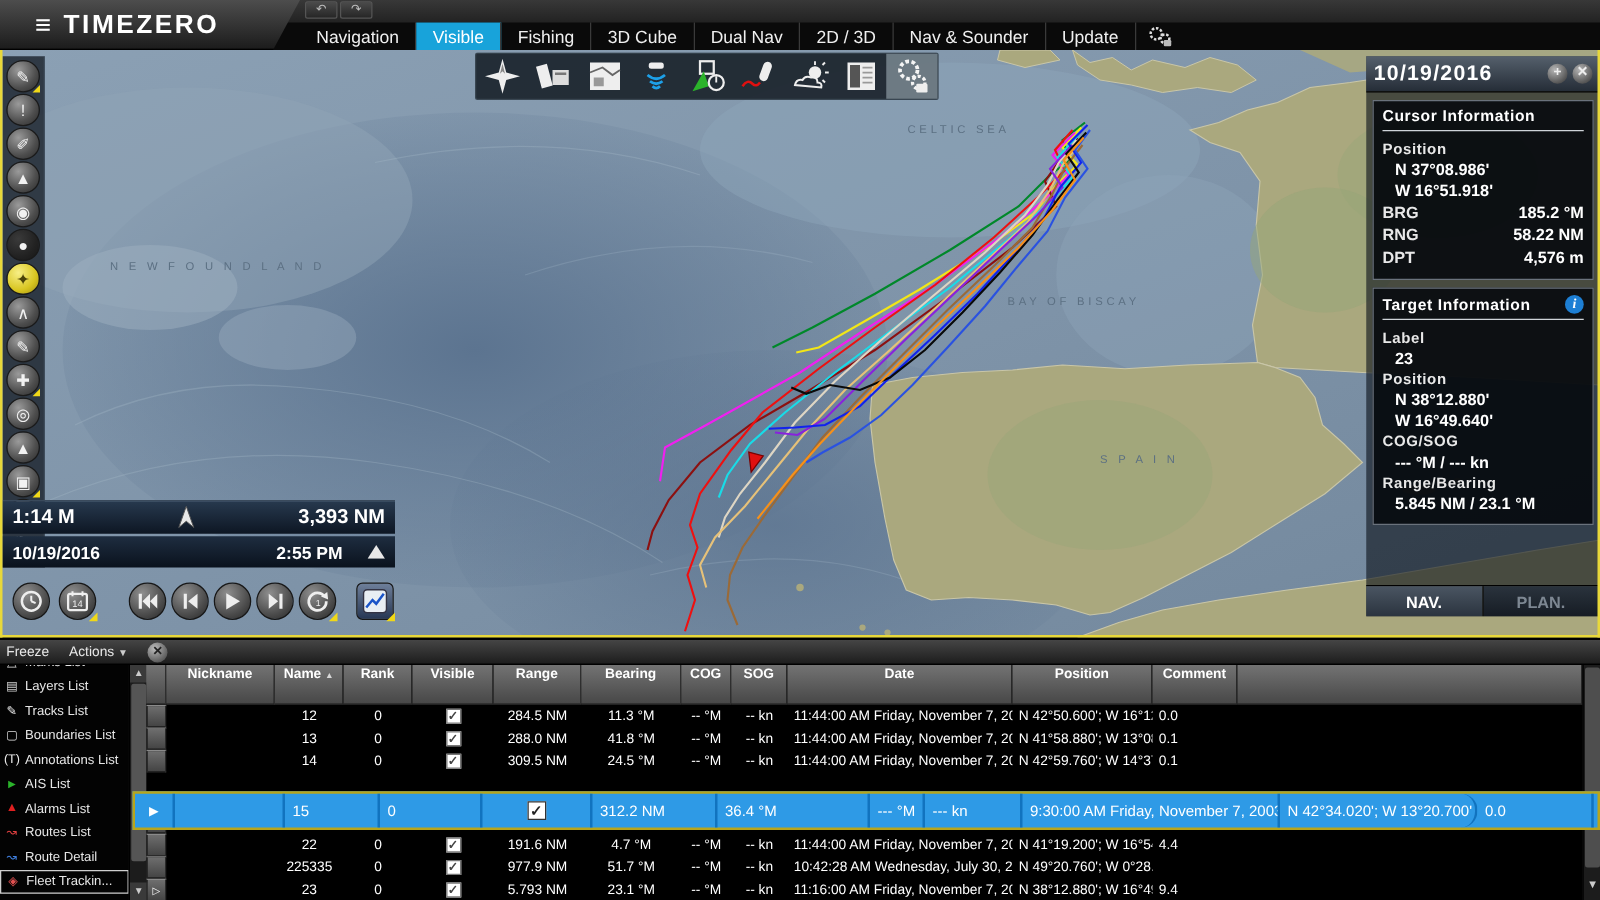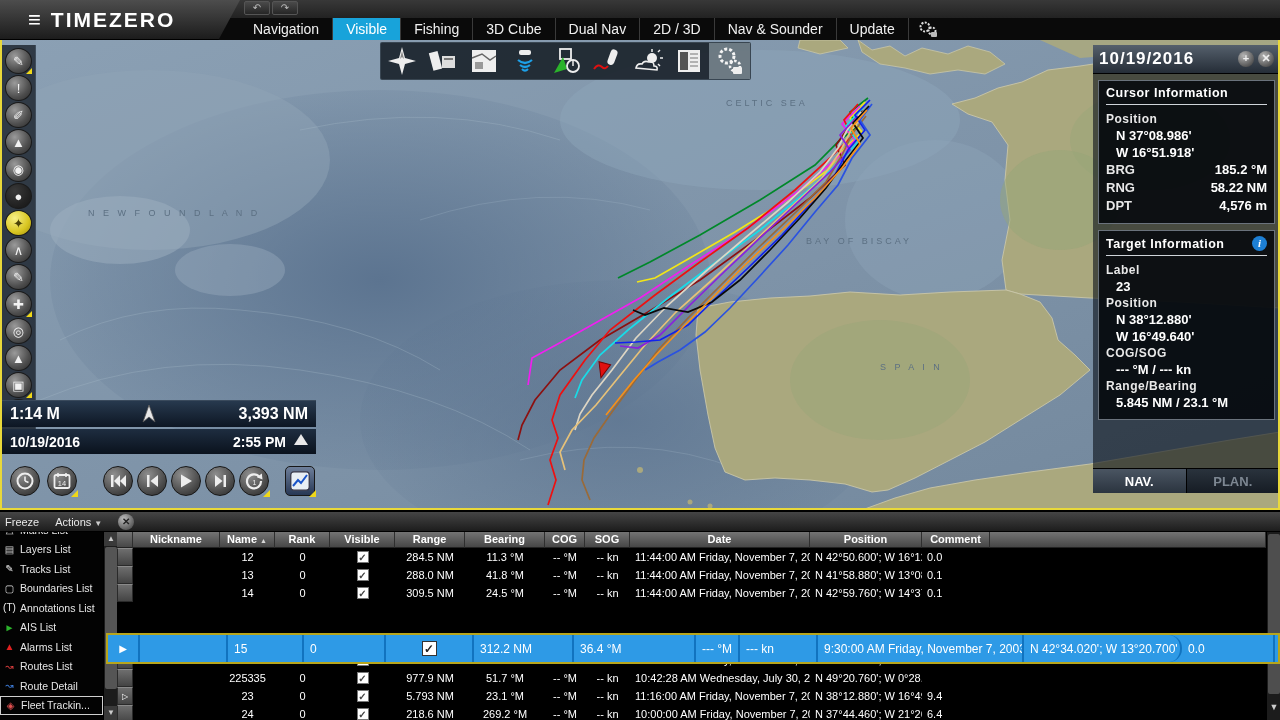--- a/index.html
+++ b/index.html
@@ -54,21 +54,21 @@
   .ft-icon.highlight { background:rgba(170,185,195,0.55); }
   
   .scalebar { position:absolute; left:2px; top:360px; width:314px; height:27px; z-index:6;
     background:linear-gradient(#27394e,#0d1623); display:flex; align-items:center; justify-content:space-between;
     padding:0 8px; border-top:1px solid #3a4a5c; }
   .scalebar .txt { font-size:16px; font-weight:bold; color:#fff; }
   .datebar { position:absolute; left:2px; top:389px; width:314px; height:25px; z-index:6;
     background:linear-gradient(#1e2d40,#0a121d); display:flex; align-items:center; justify-content:space-between;
     padding:0 8px; }
   .datebar .txt { font-size:14px; font-weight:bold; color:#fff; }
-  .datebar .time-wrap { display:flex; gap:8px; }
+  .datebar .time-wrap { display:flex; align-items:center; gap:20px; }
   .playback { position:absolute; left:2px; top:416px; width:314px; height:50px; z-index:6; }
   .pb-btn { position:absolute; width:30px; height:30px; border-radius:50%;
     background: radial-gradient(circle at 35% 28%, #8f8f8f, #4c4c4c 62%, #262626);
     border:1px solid #171717; display:flex; align-items:center; justify-content:center; }
   .pb-btn.square { border-radius:5px; background:linear-gradient(#7c8reca0,#30405c); background:linear-gradient(#6e7f9a,#273754); }
   .pb-badge { position:absolute; right:-2px; bottom:-2px; width:0; height:0;
     border-left:7px solid transparent; border-bottom:7px solid #f0d818; }
   
   .right-panel { position:absolute; left:1093px; top:5px; width:187px; height:448px; z-index:6;
     background:rgba(12,18,26,0.62); display:flex; flex-direction:column; }
@@ -106,21 +106,21 @@
     background: radial-gradient(circle at 35% 30%, #bbb, #666 65%, #3a3a3a);
     color:#222; font-size:10px; font-weight:bold; text-align:center; line-height:15px; }
   .bp-sidebar { position:absolute; left:0; top:22px; width:103px; height:188px; background:#030303; overflow:hidden; }
   .sb-item { height:19.5px; display:flex; align-items:center; padding-left:3px; gap:4px; color:#e6e6e6; font-size:10.5px; white-space:nowrap; }
   .sb-item .sb-ico { width:13px; text-align:center; font-size:10px; }
   .sb-item.selected { border:1px solid #cfcfcf; }
   .sb-scroll { position:absolute; left:103px; top:22px; width:14px; height:188px; background:#1c1c1c; border-left:1px solid #000; }
   .sb-scroll .arrow { position:absolute; left:0; width:14px; height:14px; background:#3a3a3a; color:#ccc; font-size:8px; text-align:center; line-height:14px; }
   .sb-scroll .thumb { position:absolute; left:1px; width:12px; background:#555; border-radius:2px; }
   .tbl { position:absolute; left:117px; top:22px; right:14px; bottom:0; overflow:visible; }
-  .tbl-header { display:flex; height:16px; }
+  .tbl-header { display:flex; height:32px; }
   .th { background:linear-gradient(#737373,#474747); border-right:1px solid #2e2e2e; border-bottom:1px solid #222;
     color:#fff; font-size:11px; font-weight:bold; text-align:center; line-height:15px; overflow:hidden; }
   .sort-arrow { font-size:7px; color:#d8d8d8; margin-left:3px; }
   .tr { display:flex; height:18px; align-items:stretch; }
   .td { font-size:11px; color:#fff; text-align:center; line-height:18px; overflow:hidden; white-space:nowrap; }
   .td.left { text-align:left; padding-left:5px; }
   .td.handle { background:linear-gradient(#6e6e6e,#444); border:1px solid #2a2a2a; border-top:1px solid #8a8a8a; color:#fff; font-size:8px; line-height:17px; }
   .chk { display:inline-block; width:12px; height:12px; background:#fff; border:1px solid #777; margin-top:2px;
     color:#444; font-size:10px; line-height:11px; font-weight:bold; }
   .spacer-row { height:31px; }

